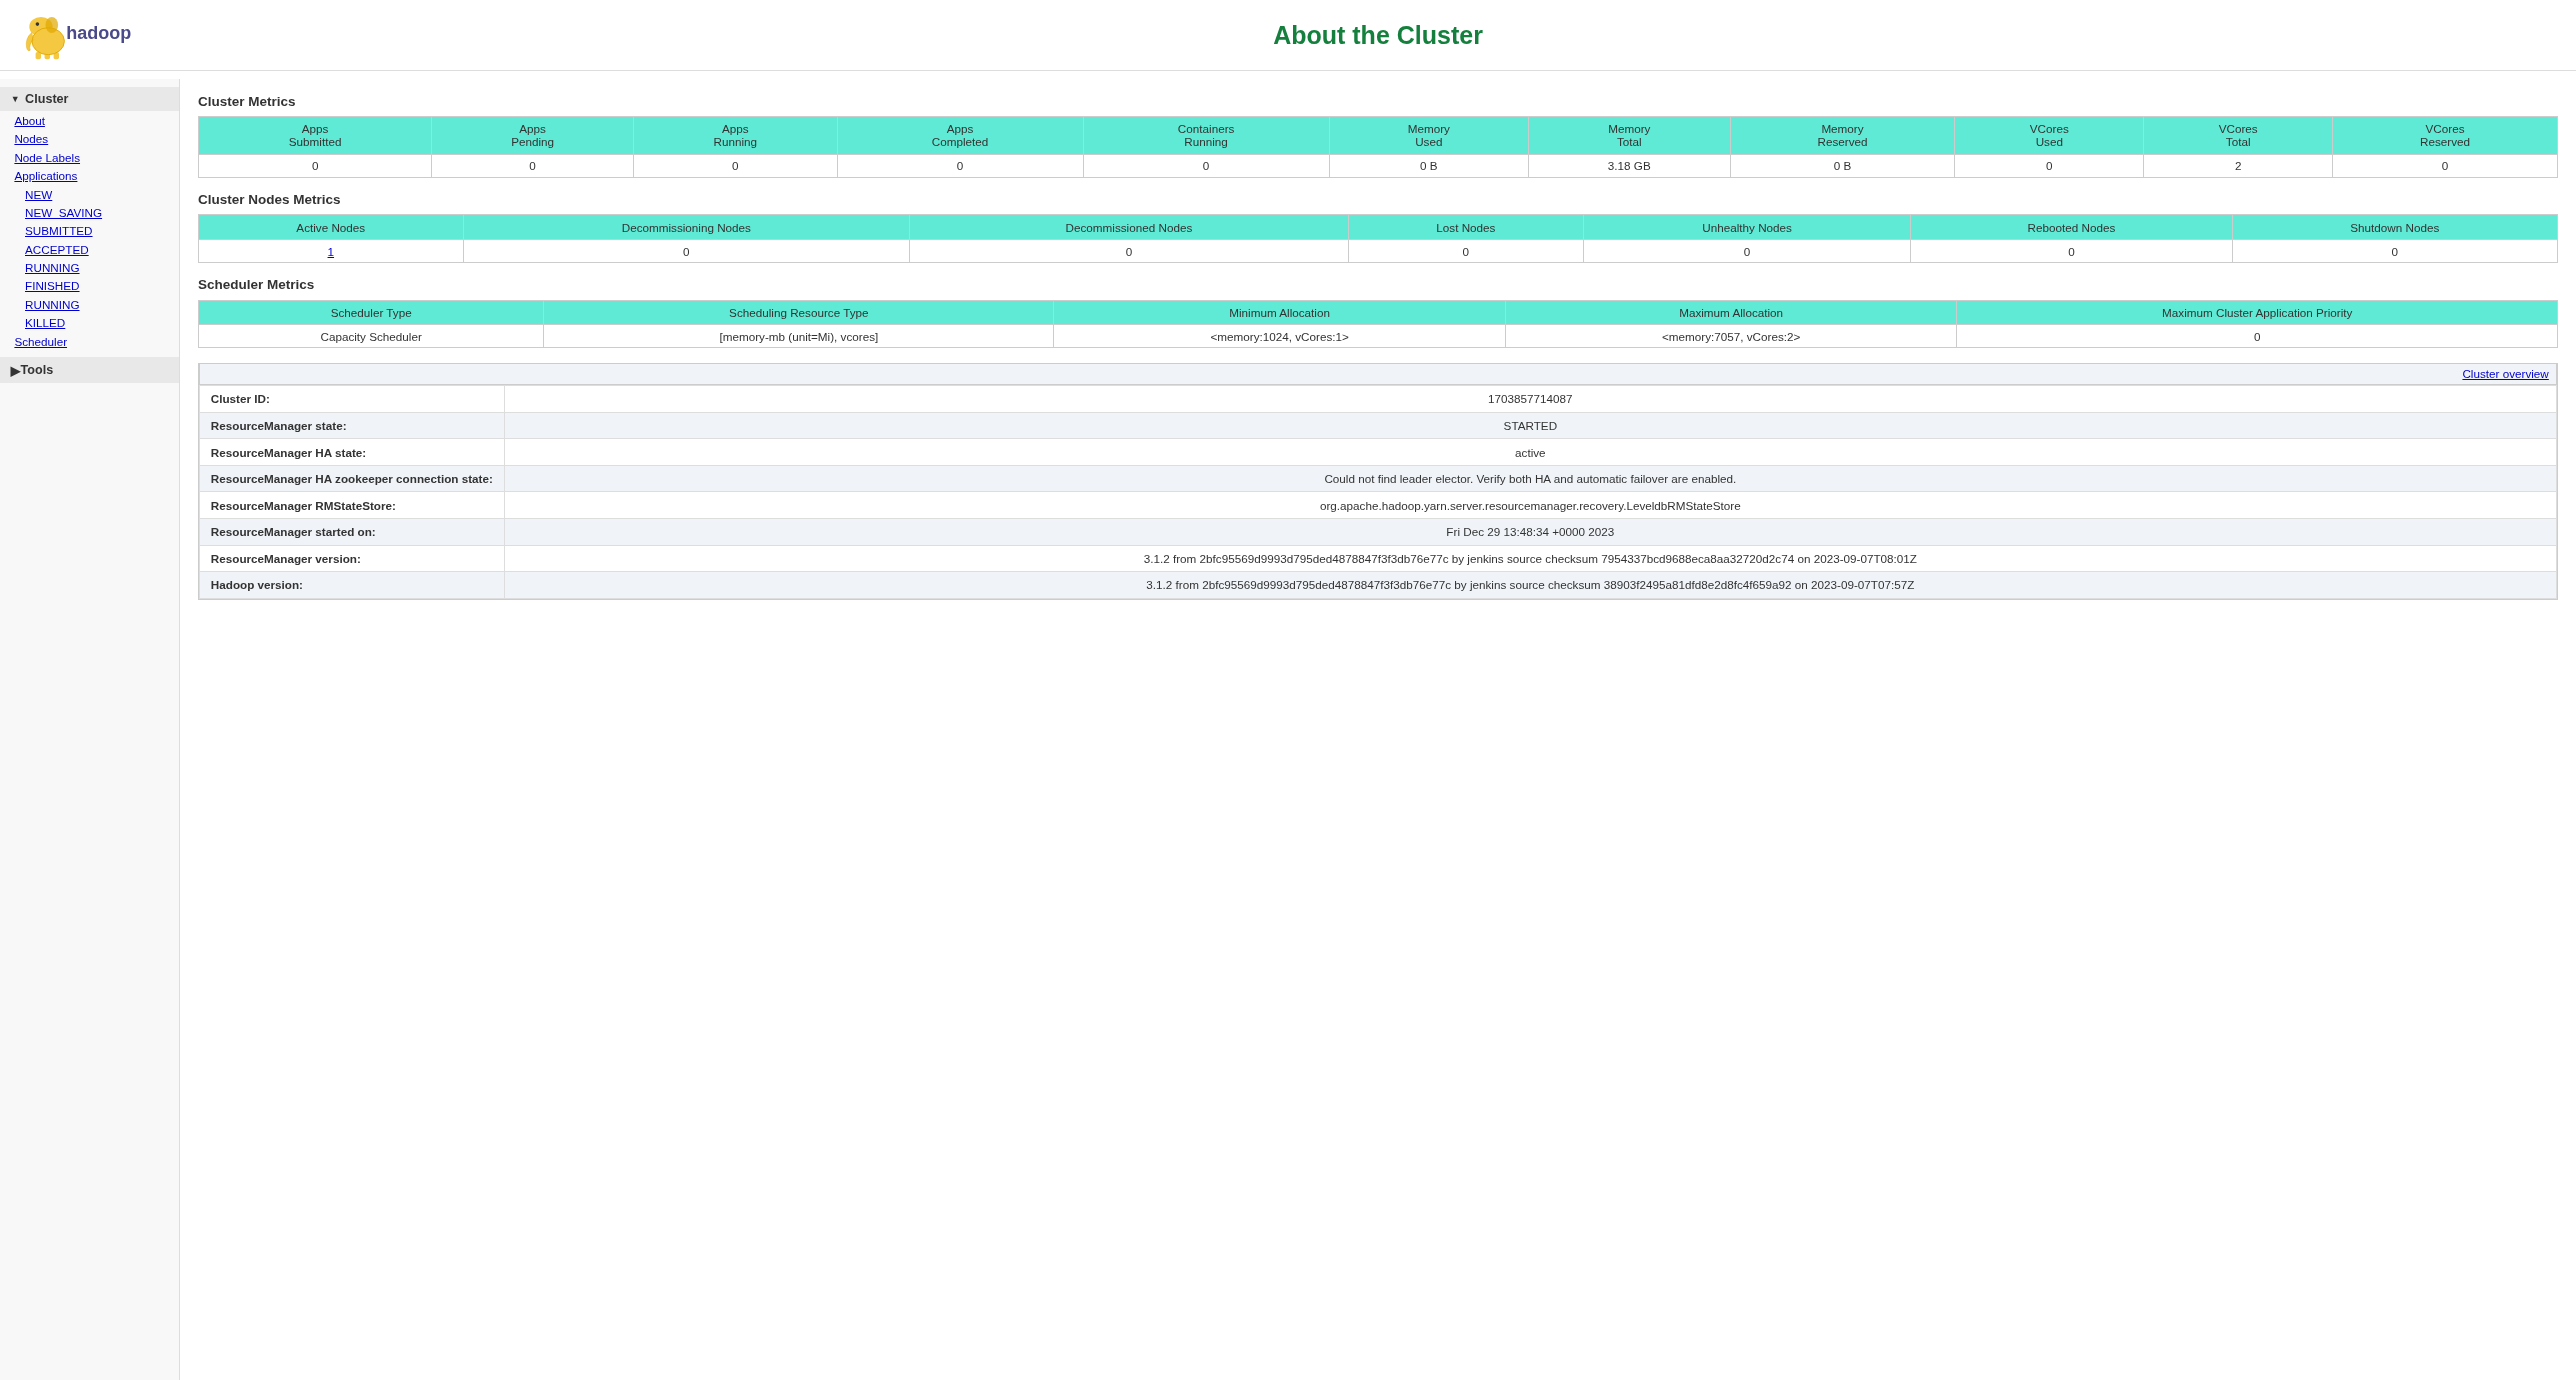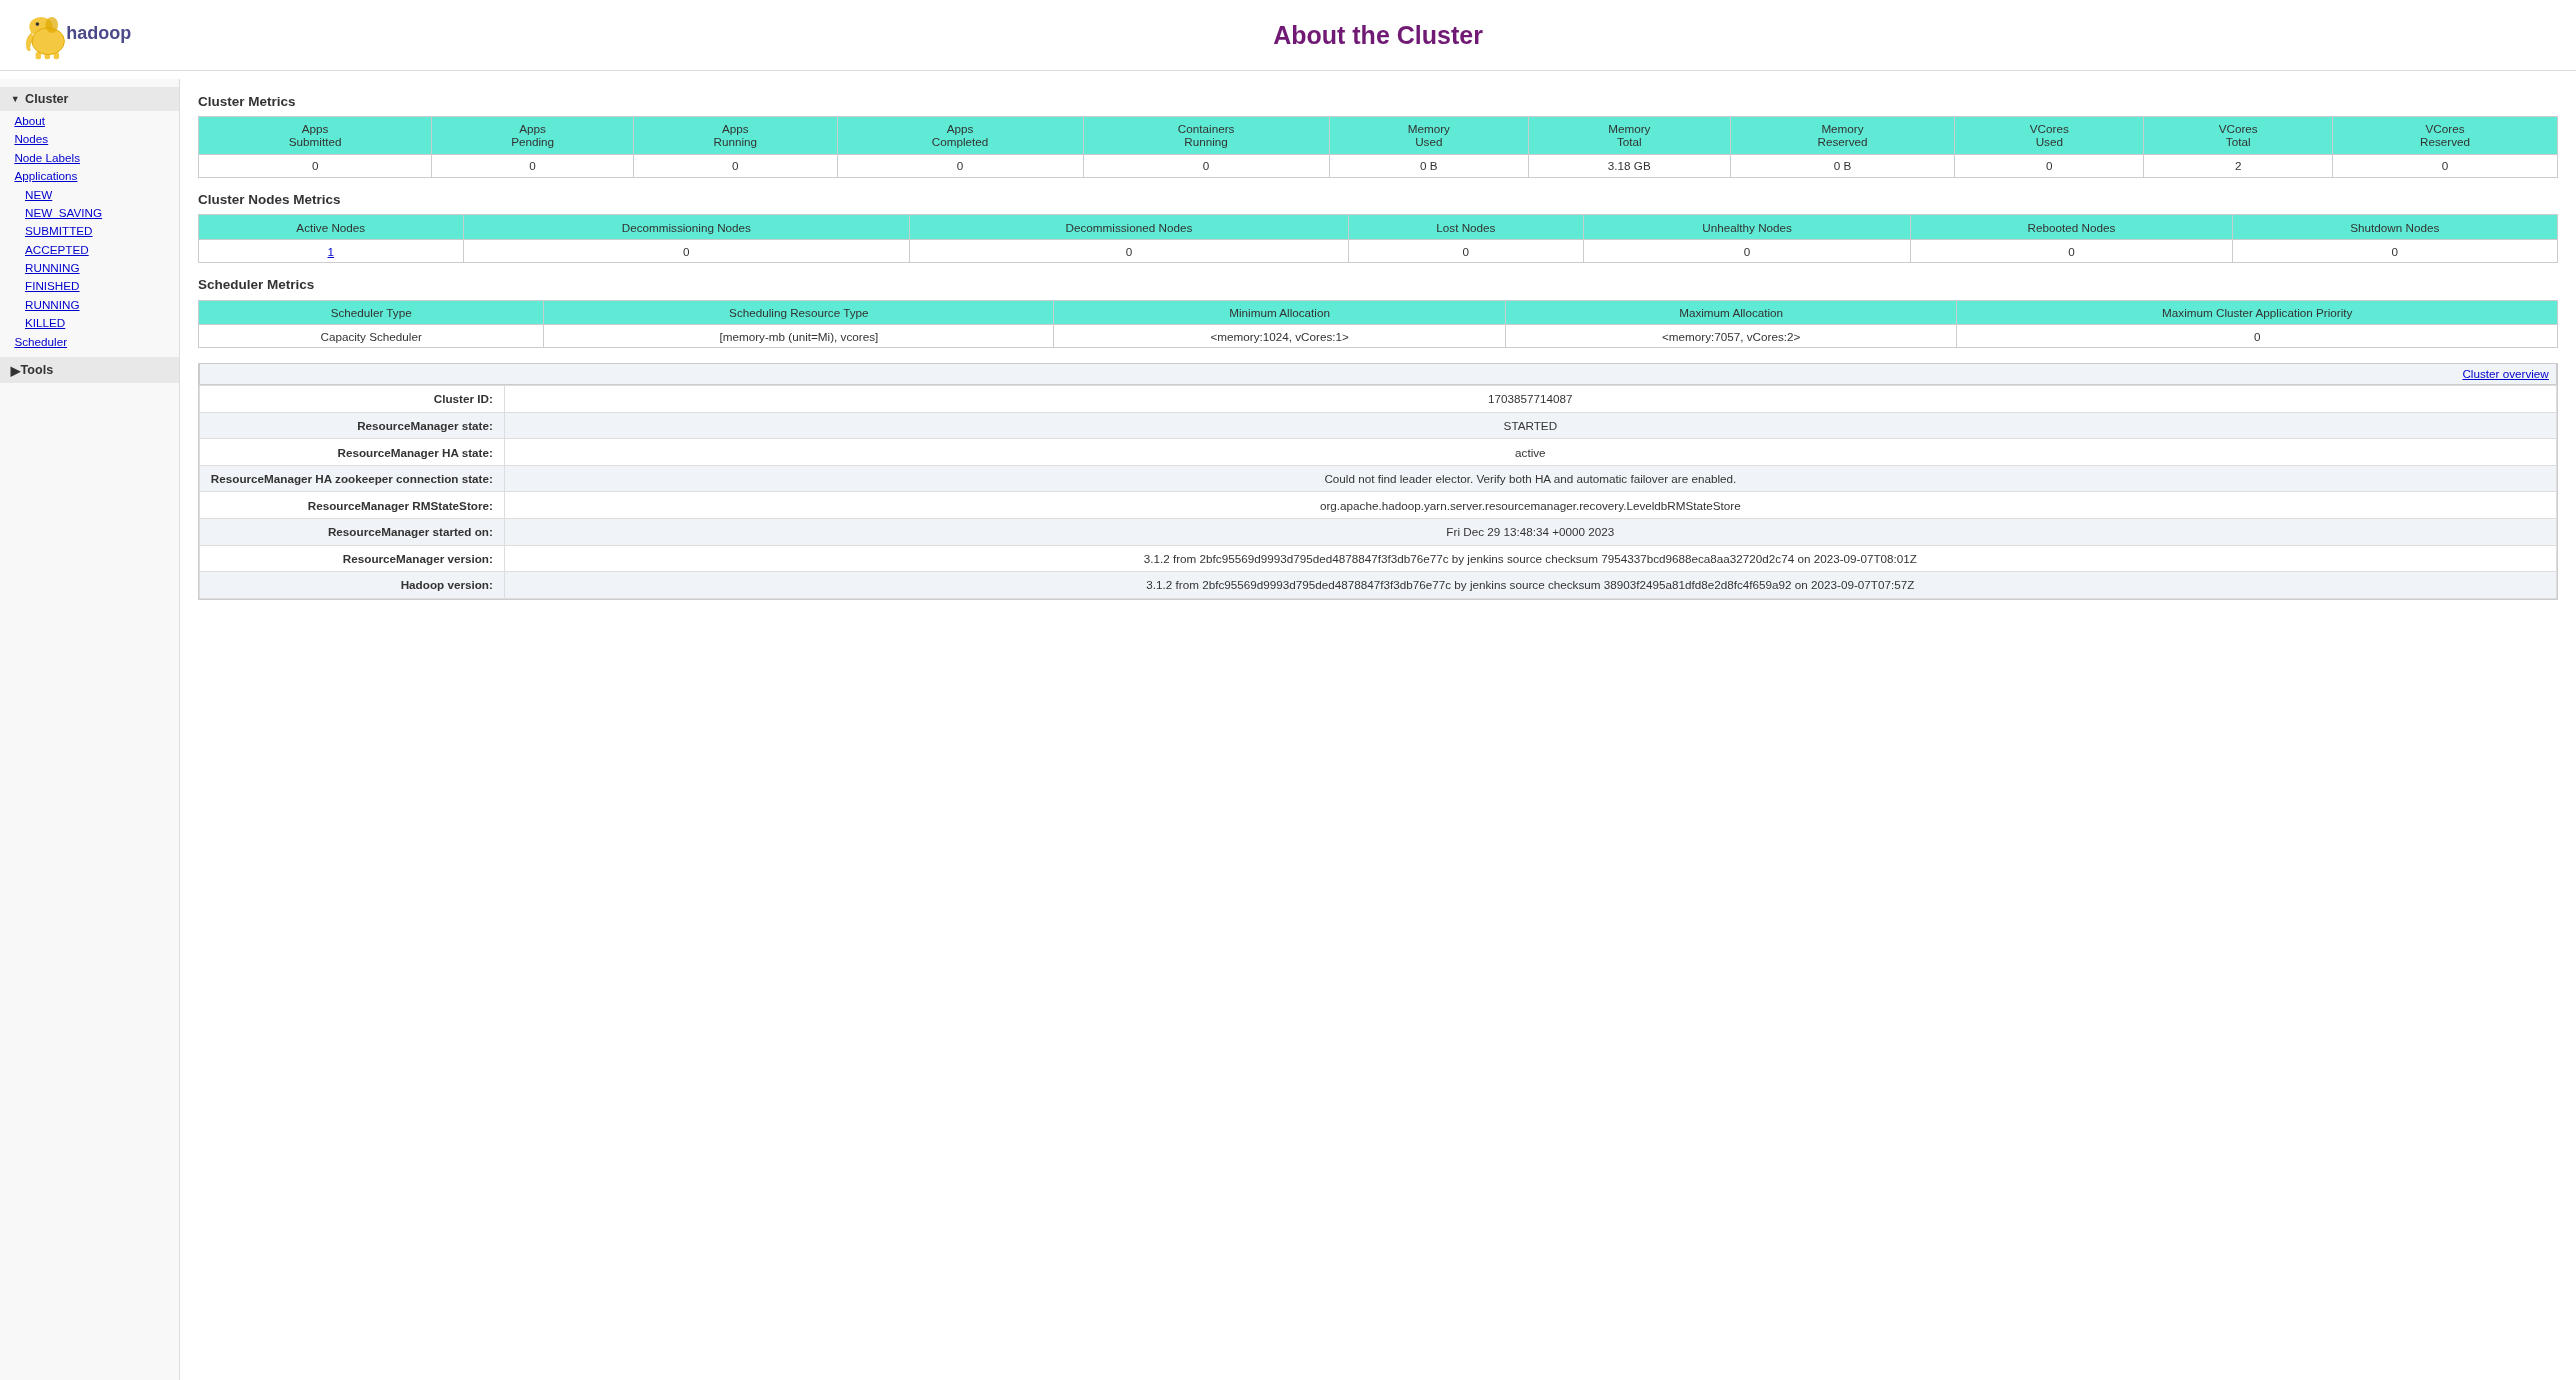--- a/index.html
+++ b/index.html
@@ -4,21 +4,21 @@
   <style>
     * { box-sizing: border-box; margin: 0; padding: 0; }
     body { font-family: Arial, sans-serif; font-size: 11.7px; background: #fff; color: #333; }
 
     
     .page-wrapper { display: flex; flex-direction: column; min-height: 100vh; gap: 8px; }
     .header { display: flex; align-items: center; padding: 7.2px 14.4px; border-bottom: 0.9px solid #ddd; background: #fff; }
     .logo-area { width: 180px; }
     .logo-svg { width: 144px; height: 54px; }
     .page-title-area { flex: 1; text-align: center; }
-    .page-title { font-size: 25px; font-weight: bold; color: #701a75; }
+    .page-title { font-size: 25px; font-weight: bold; color: #15803d; }
 
     .main-layout { display: flex; flex: 1; }
 
     
     .sidebar { width: 180px; min-width: 180px; border-right: 0.9px solid #ddd; padding: 7.2px 0; background: #f8f8f8; }
     .sidebar-section { margin-bottom: 7.2px; }
     .sidebar-cluster-header { display: flex; align-items: center; padding: 5.4px 10.8px; font-weight: bold; font-size: 12.6px; cursor: pointer; background: #e8e8e8; }
     .sidebar-cluster-header .arrow { margin-right: 5.4px; font-size: 9px; }
     .sidebar-link { display: block; padding: 2.7px 14.4px; color: #0000cc; text-decoration: underline; cursor: pointer; font-size: 11.7px; }
     .sidebar-sublink { display: block; padding: 2.7px 25px; color: #0000cc; text-decoration: underline; cursor: pointer; font-size: 11.7px; }
@@ -37,21 +37,21 @@
     .metrics-table td a { color: #0000cc; text-decoration: underline; }
 
     
     .cluster-overview-link { text-align: right; padding: 3.6px 7.2px; font-size: 11.7px; color: #0000cc; text-decoration: underline; cursor: pointer; background: #f0f4f8; border: 0.9px solid #ccc; border-top: none; margin-bottom: 0; }
 
     
     .info-table { width: 100%; border-collapse: collapse; font-size: 11.7px; }
     .info-table tr:nth-child(even) { background: #f0f4f8; }
     .info-table tr:nth-child(odd) { background: #fff; }
     .info-table td { padding: 6.3px 10.8px; border: 0.9px solid #ddd; vertical-align: top; }
-    .info-table td.label { text-align: right; font-weight: bold; width: 252px; white-space: nowrap; }
+    .info-table td.label { font-weight: bold; width: 252px; white-space: nowrap; }
     .info-table td.value { text-align: center; color: #333; word-break: break-all; }
 
     .outer-border { border: 0.9px solid #ccc; }
   </style>
 </head>
 <body>
 
 <div class="page-wrapper">
 
   <div class="header">

